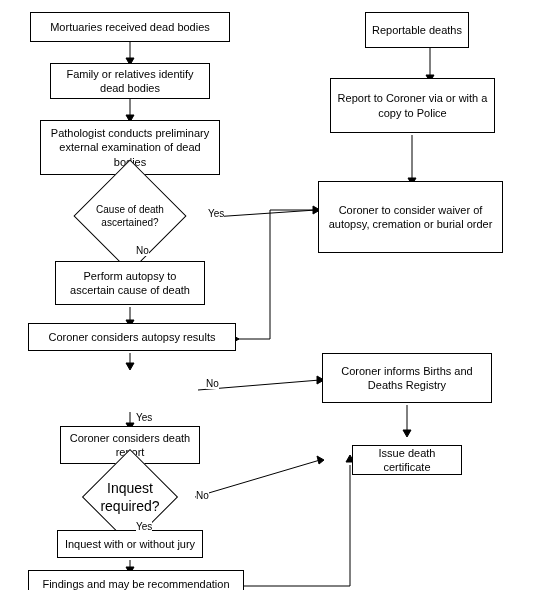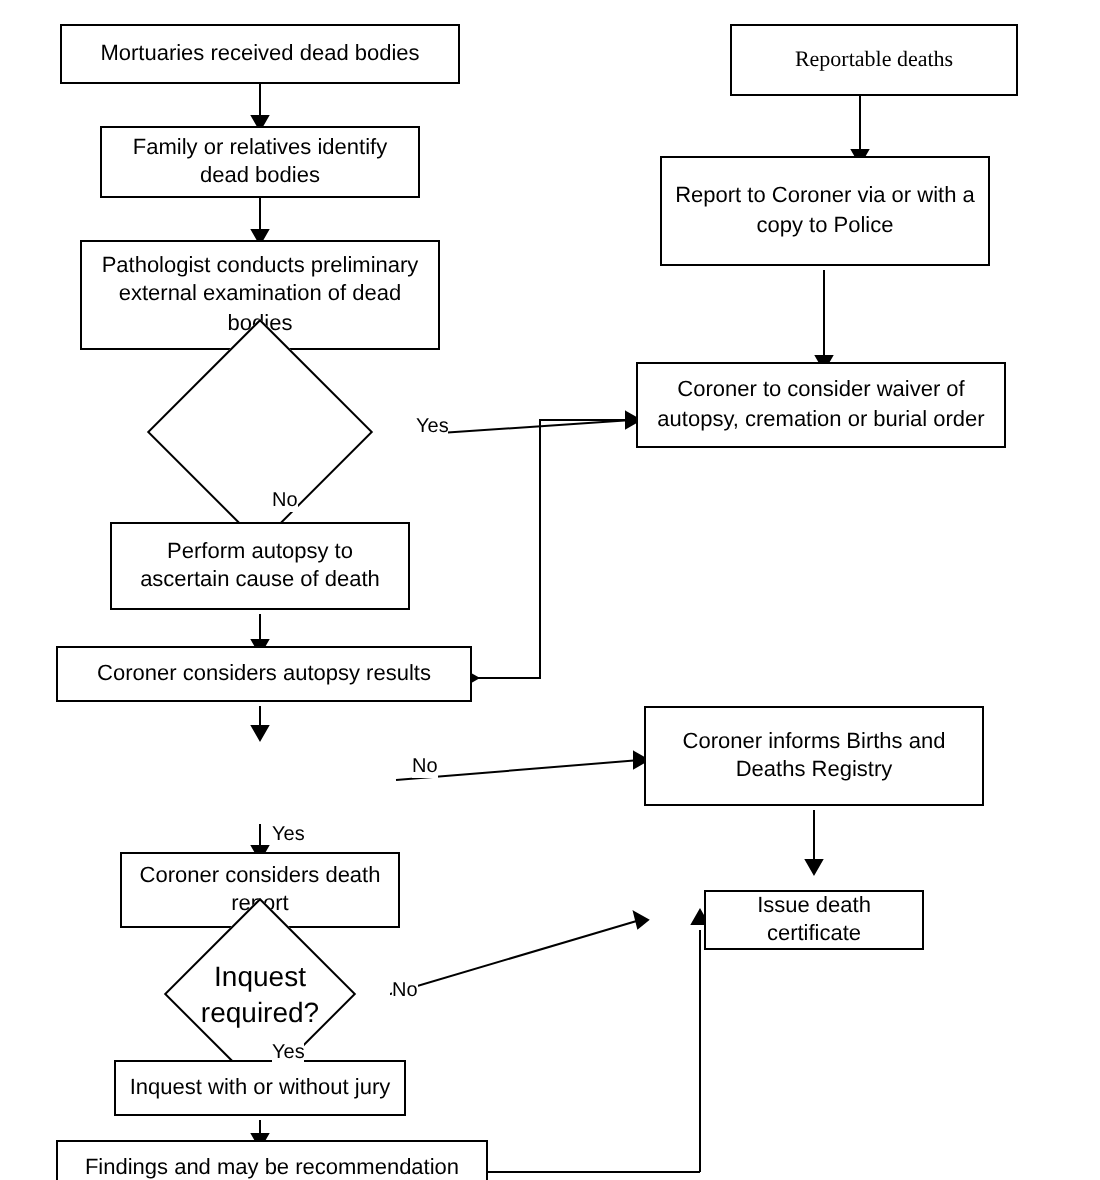--- a/index.html
+++ b/index.html
@@ -142,20 +142,21 @@
   <div class="box" style="left:50px; top:63px; width:160px; height:36px;">
     <span>Family or relatives identify dead bodies</span>
   </div>
 
   <div class="box" style="left:40px; top:120px; width:180px; height:55px;">
     <span>Pathologist conducts preliminary external examination of dead bodies</span>
   </div>
 
   <div class="diamond" style="left:52px; top:188px; width:156px; height:56px;">
     <div class="diamond-inner" style="width:80px; height:80px; left:38px; top:-12px;"></div>
+    <span class="diamond-text" style="font-size:10px; width:100px;">Cause of death ascertained?</span>
   </div>
 
   <div class="box" style="left:55px; top:261px; width:150px; height:44px;">
     <span>Perform autopsy to ascertain cause of death</span>
   </div>
 
   <div class="box" style="left:28px; top:323px; width:208px; height:28px;">
     <span>Coroner considers autopsy results</span>
   </div>
 
@@ -170,29 +171,29 @@
   </div>
 
   <div class="box" style="left:57px; top:530px; width:146px; height:28px;">
     <span>Inquest with or without jury</span>
   </div>
 
   <div class="box" style="left:28px; top:570px; width:216px; height:28px;">
     <span>Findings and may be recommendation</span>
   </div>
 
-  <div class="box" style="left:365px; top:12px; width:144px; height:36px;font-family:Liberation Serif, serif;">
+  <div class="box" style="left:365px; top:12px; width:104px; height:36px;">
     <span>Reportable deaths</span>
   </div>
 
   <div class="box" style="left:330px; top:78px; width:165px; height:55px;">
     <span>Report to Coroner via or with a copy to Police</span>
   </div>
 
-  <div class="box" style="left:318px; top:181px; width:185px; height:43px;">
+  <div class="box" style="left:318px; top:181px; width:185px; height:72px;">
     <span>Coroner to consider waiver of autopsy, cremation or burial order</span>
   </div>
 
   <div class="box" style="left:322px; top:353px; width:170px; height:50px;">
     <span>Coroner informs Births and Deaths Registry</span>
   </div>
 
   <div class="box" style="left:352px; top:433px; width:110px; height:30px;margin-top:12px;">
     <span>Issue death certificate</span>
   </div>

